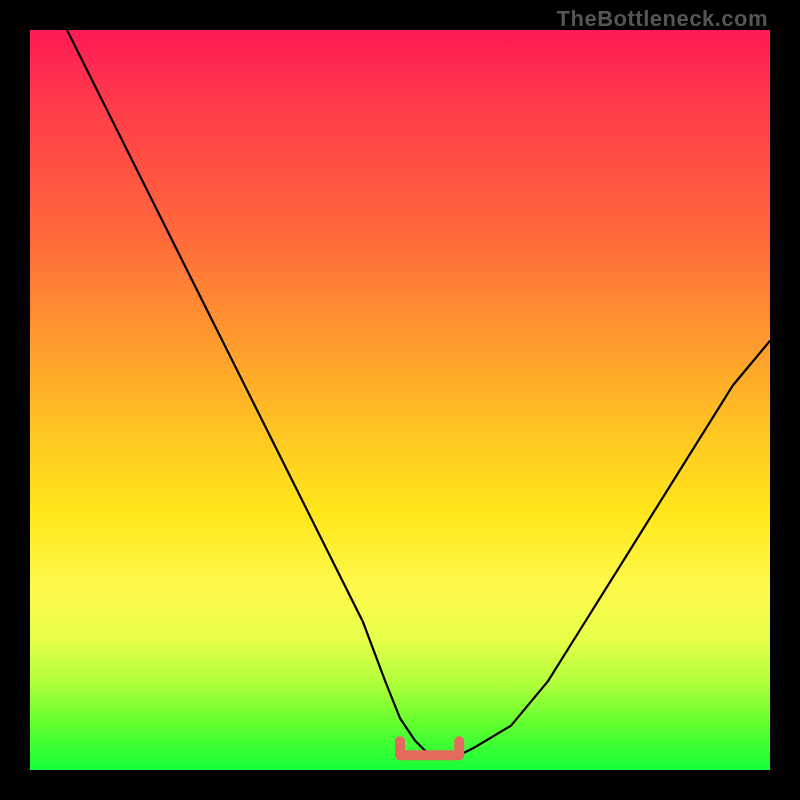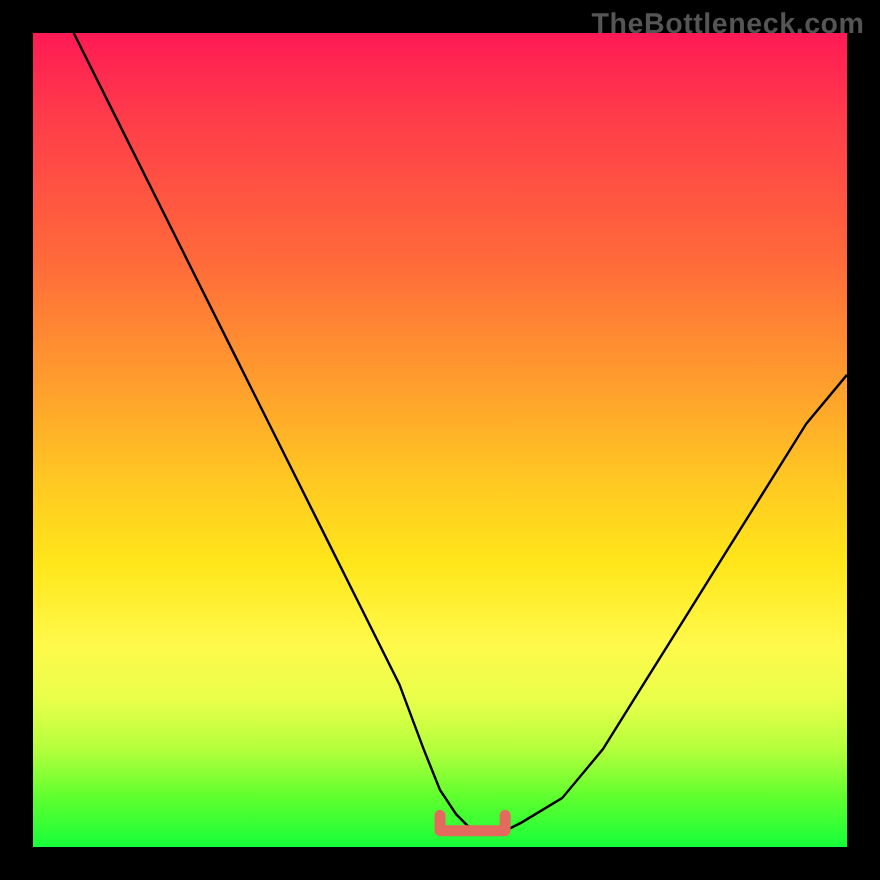--- a/index.html
+++ b/index.html
@@ -13,23 +13,23 @@
   }
   .frame {
     position: relative;
     width: 800px;
     height: 800px;
     background: #000;
   }
   .watermark {
     position: absolute;
     top: 6px;
-    right: 14px;
+    right: 32px;
     color: #555;
-    font-size: 26px;
+    font-size: 22px;
     font-weight: 600;
     letter-spacing: 0.5px;
     z-index: 10;
   }
   .plot-area {
     position: absolute;
     left: 30px;
     top: 30px;
     width: 740px;
     height: 740px;

